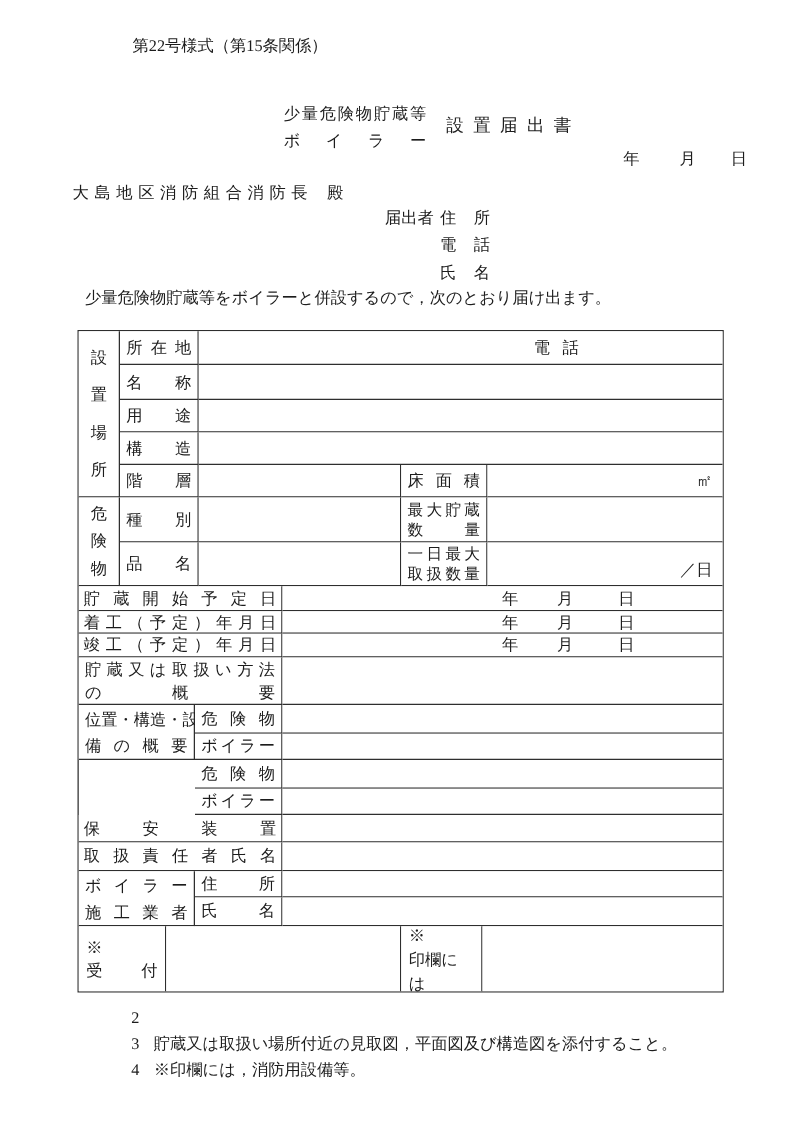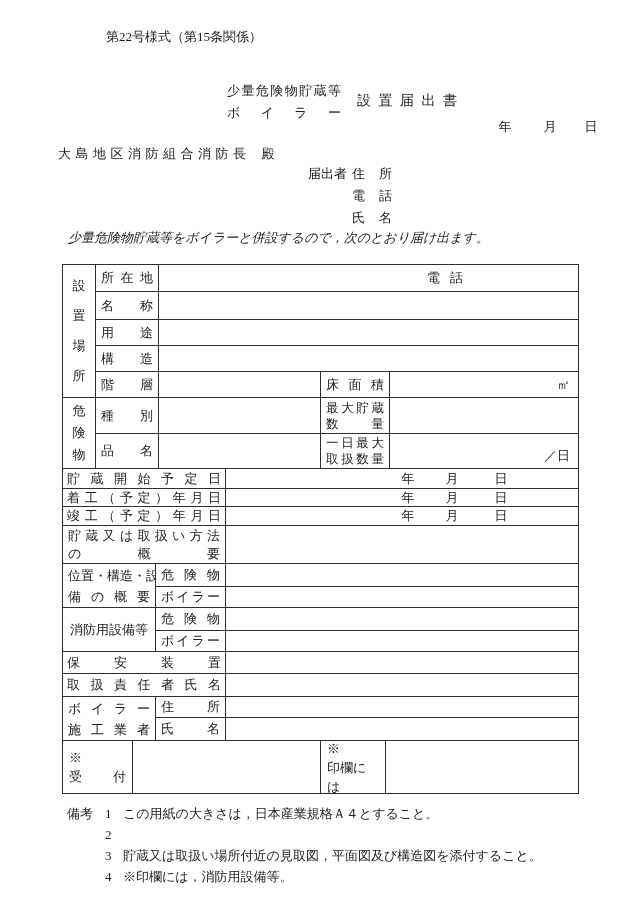--- a/index.html
+++ b/index.html
@@ -87,21 +87,21 @@
   <span class="abs hj" style="left:352px;top:187px;width:40px;padding:0;">
       <span>電</span>
       <span>話</span>
     </span>
   <span class="abs hj" style="left:352px;top:209px;width:40px;padding:0;">
       <span>氏</span>
       <span>名</span>
     </span>
 </div>
 
-<div class="abs" style="left:68px;top:229px;font-style:italic;">少量危険物貯蔵等をボイラーと併設するので，次のとおり届け出ます。</div>
+<div class="abs" style="left:68px;top:229px;">少量危険物貯蔵等をボイラーと併設するので，次のとおり届け出ます。</div>
 
 <div id="form-table">
 
   <div class="cell vj" style="left:0;top:0;width:33px;height:133px;">
       <span>設</span>
       <span>置</span>
       <span>場</span>
       <span>所</span>
     </div>
 
@@ -290,21 +290,20 @@
     </div>
   <div class="cell no-r" style="left:163px;top:299px;width:352px;height:23px;"></div>
   <div class="cell hj" style="left:93px;top:322px;width:70px;height:21px;">
       <span>ボ</span>
       <span>イ</span>
       <span>ラ</span>
       <span>ー</span>
     </div>
   <div class="cell no-r" style="left:163px;top:322px;width:352px;height:21px;"></div>
 
-  <div class="cell center" style="left:0;top:343px;width:93px;height:44px;">消防用設備等</div>
   <div class="cell hj" style="left:93px;top:343px;width:70px;height:23px;">
       <span>危</span>
       <span>険</span>
       <span>物</span>
     </div>
   <div class="cell no-r" style="left:163px;top:343px;width:352px;height:23px;"></div>
   <div class="cell hj" style="left:93px;top:366px;width:70px;height:21px;">
       <span>ボ</span>
       <span>イ</span>
       <span>ラ</span>
@@ -367,25 +366,20 @@
   <div class="cell two no-b" style="left:258px;top:476px;width:65px;height:52px;padding:2px 6px;line-height:19px;">
     <span>※</span>
     <span>印欄には</span>
   </div>
   <div class="cell no-b no-r" style="left:323px;top:476px;width:192px;height:52px;"></div>
 
 </div>
 
 <div class="abs" style="left:67px;top:803px;width:545px;">
   <div class="note-row">
-    <span class="note-label">備考</span>
-    <span class="note-num">1</span>
-    <span>この用紙の大きさは，日本産業規格Ａ４とすること。</span>
-  </div>
-  <div class="note-row">
     <span class="note-label"></span>
     <span class="note-num">2</span>
   </div>
   <div class="note-row">
     <span class="note-label"></span>
     <span class="note-num">3</span>
     <span>貯蔵又は取扱い場所付近の見取図，平面図及び構造図を添付すること。</span>
   </div>
   <div class="note-row">
     <span class="note-label"></span>

